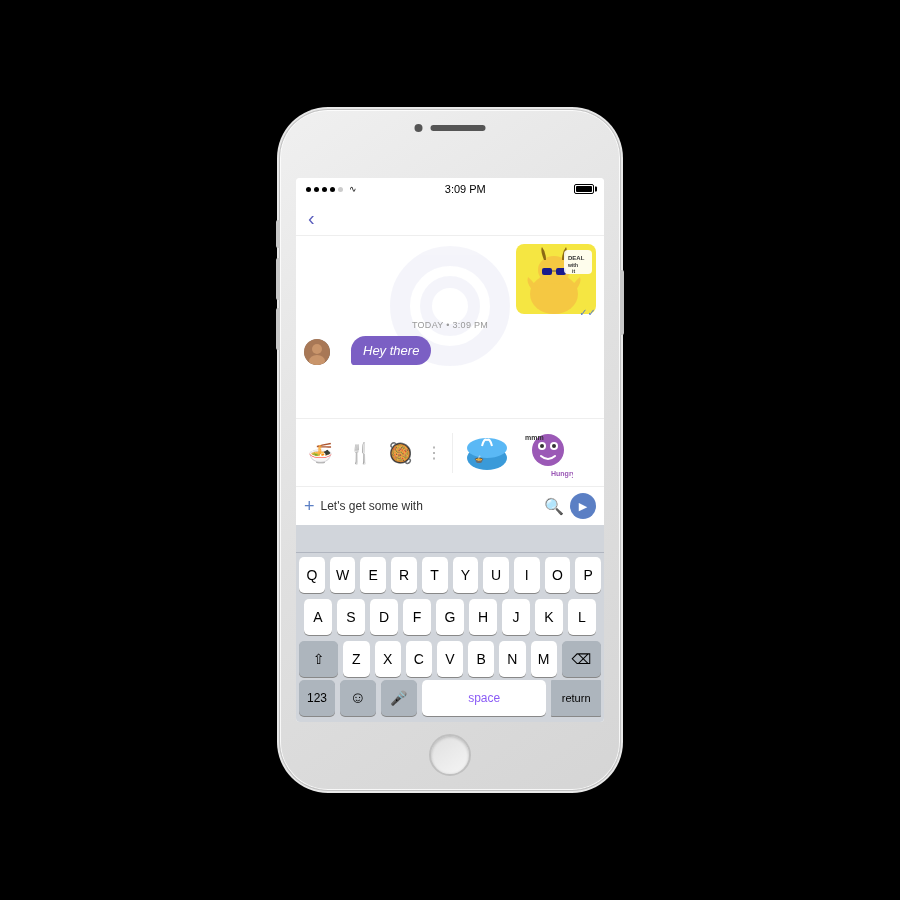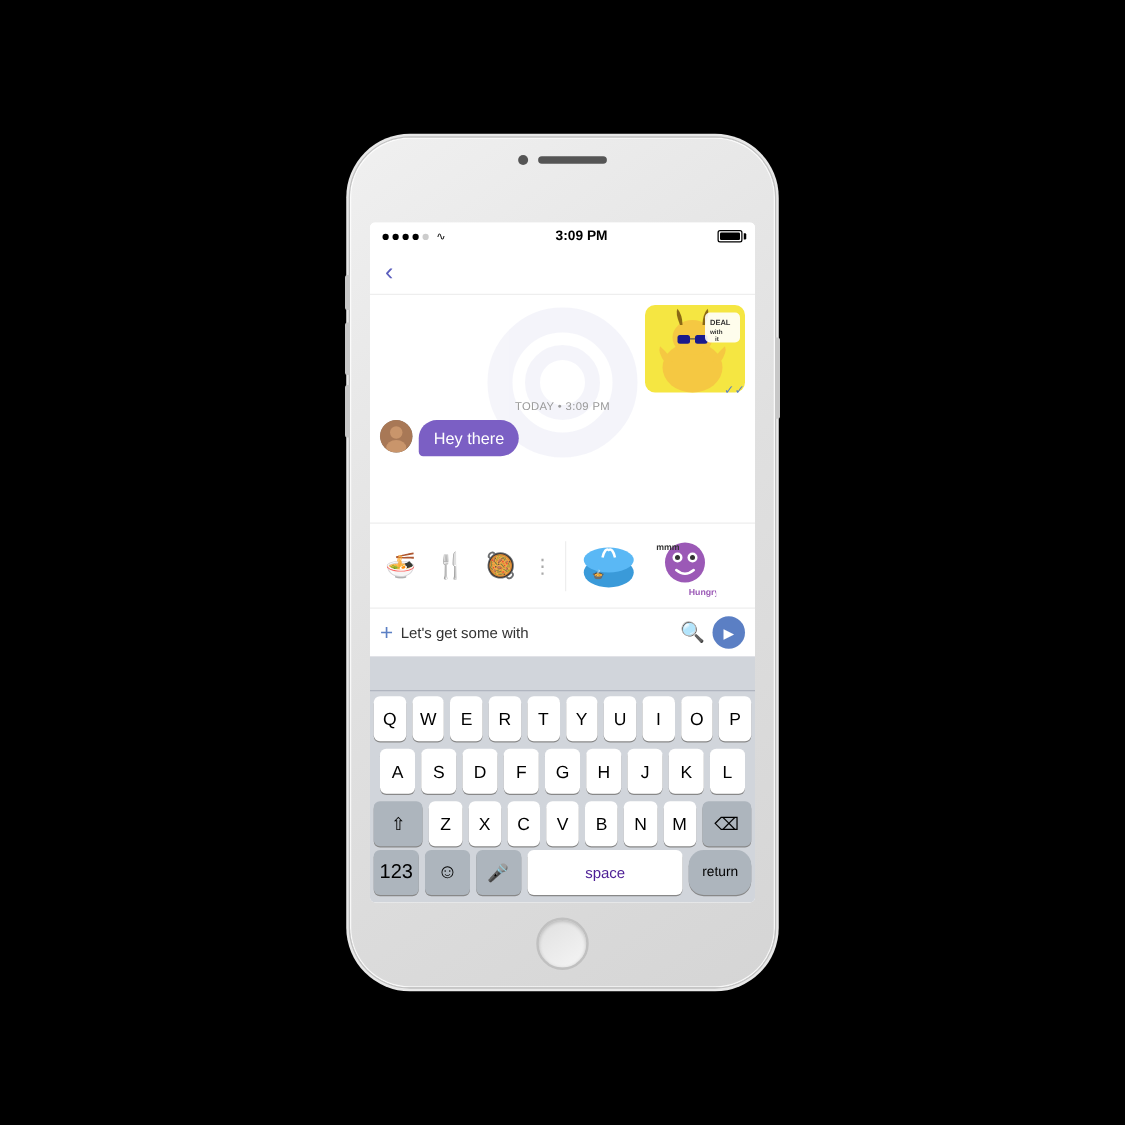--- a/index.html
+++ b/index.html
@@ -136,21 +136,21 @@
       background: #000;
       border-radius: 50%;
     }
     .signal-dot.dim { background: #ccc; }
     .wifi-icon {
       font-size: 9px;
       margin-left: 3px;
     }
     .status-time {
       font-size: 11px;
-      font-weight: 700;
+      font-weight: 400;
       color: #000;
     }
     .status-right {
       display: flex;
       align-items: center;
       gap: 3px;
     }
     .battery-icon {
       width: 20px;
       height: 10px;
@@ -271,22 +271,23 @@
       text-align: center;
       font-size: 9px;
       color: #999;
       letter-spacing: 0.3px;
       margin: 0 0;
     }
 
     
     .msg-received {
       display: flex;
-      align-items: flex-start;
-      gap: 5px;
+      align-items: flex-end;
+      gap: 21px;
+      font-style: italic;
     }
     .avatar-sm {
       width: 26px;
       height: 26px;
       border-radius: 50%;
       background: linear-gradient(135deg, #a87, #654);
       flex-shrink: 0;
       overflow: hidden;
       display: flex;
       align-items: center;
@@ -446,21 +447,21 @@
       padding: 0 3px 6px;
     }
     .key-123 {
       background: #adb5bd;
       height: 36px;
       min-width: 36px;
       border-radius: 5px;
       display: flex;
       align-items: center;
       justify-content: center;
-      font-size: 16px;
+      font-size: 12px;
       color: #000;
       cursor: pointer;
       box-shadow: 0 1px 0 #888;
       flex: 1.2;
     }
     .key-emoji-btn {
       background: #adb5bd;
       height: 36px;
       min-width: 36px;
       border-radius: 5px;
@@ -486,29 +487,29 @@
       flex: 1.2;
     }
     .key-space {
       background: #fff;
       height: 36px;
       border-radius: 5px;
       display: flex;
       align-items: center;
       justify-content: center;
       font-size: 12px;
-      color: #4c1d95;
+      color: #8b5cf6;
       cursor: pointer;
       box-shadow: 0 1px 0 #888;
       flex: 5;
     }
     .key-return {
       background: #adb5bd;
       height: 36px;
-      border-radius: 12px;
+      border-radius: 1px;
       display: flex;
       align-items: center;
       justify-content: center;
       font-size: 11px;
       color: #000;
       cursor: pointer;
       box-shadow: 0 1px 0 #888;
       flex: 2;
     }
   </style>

